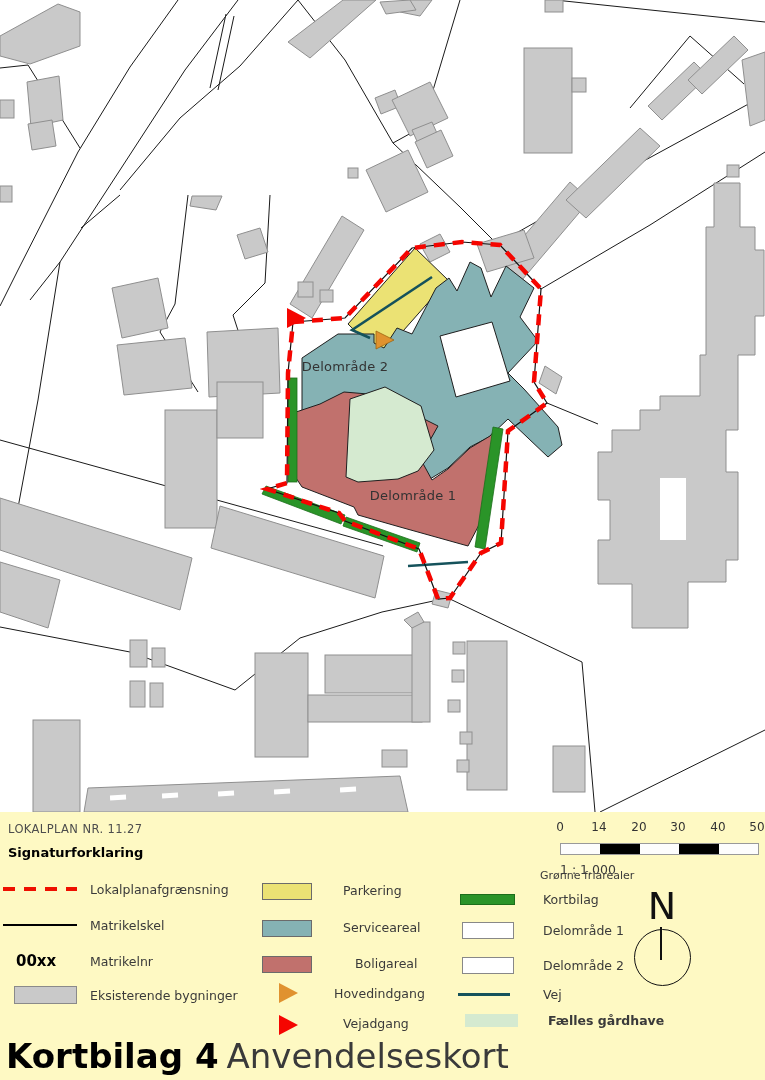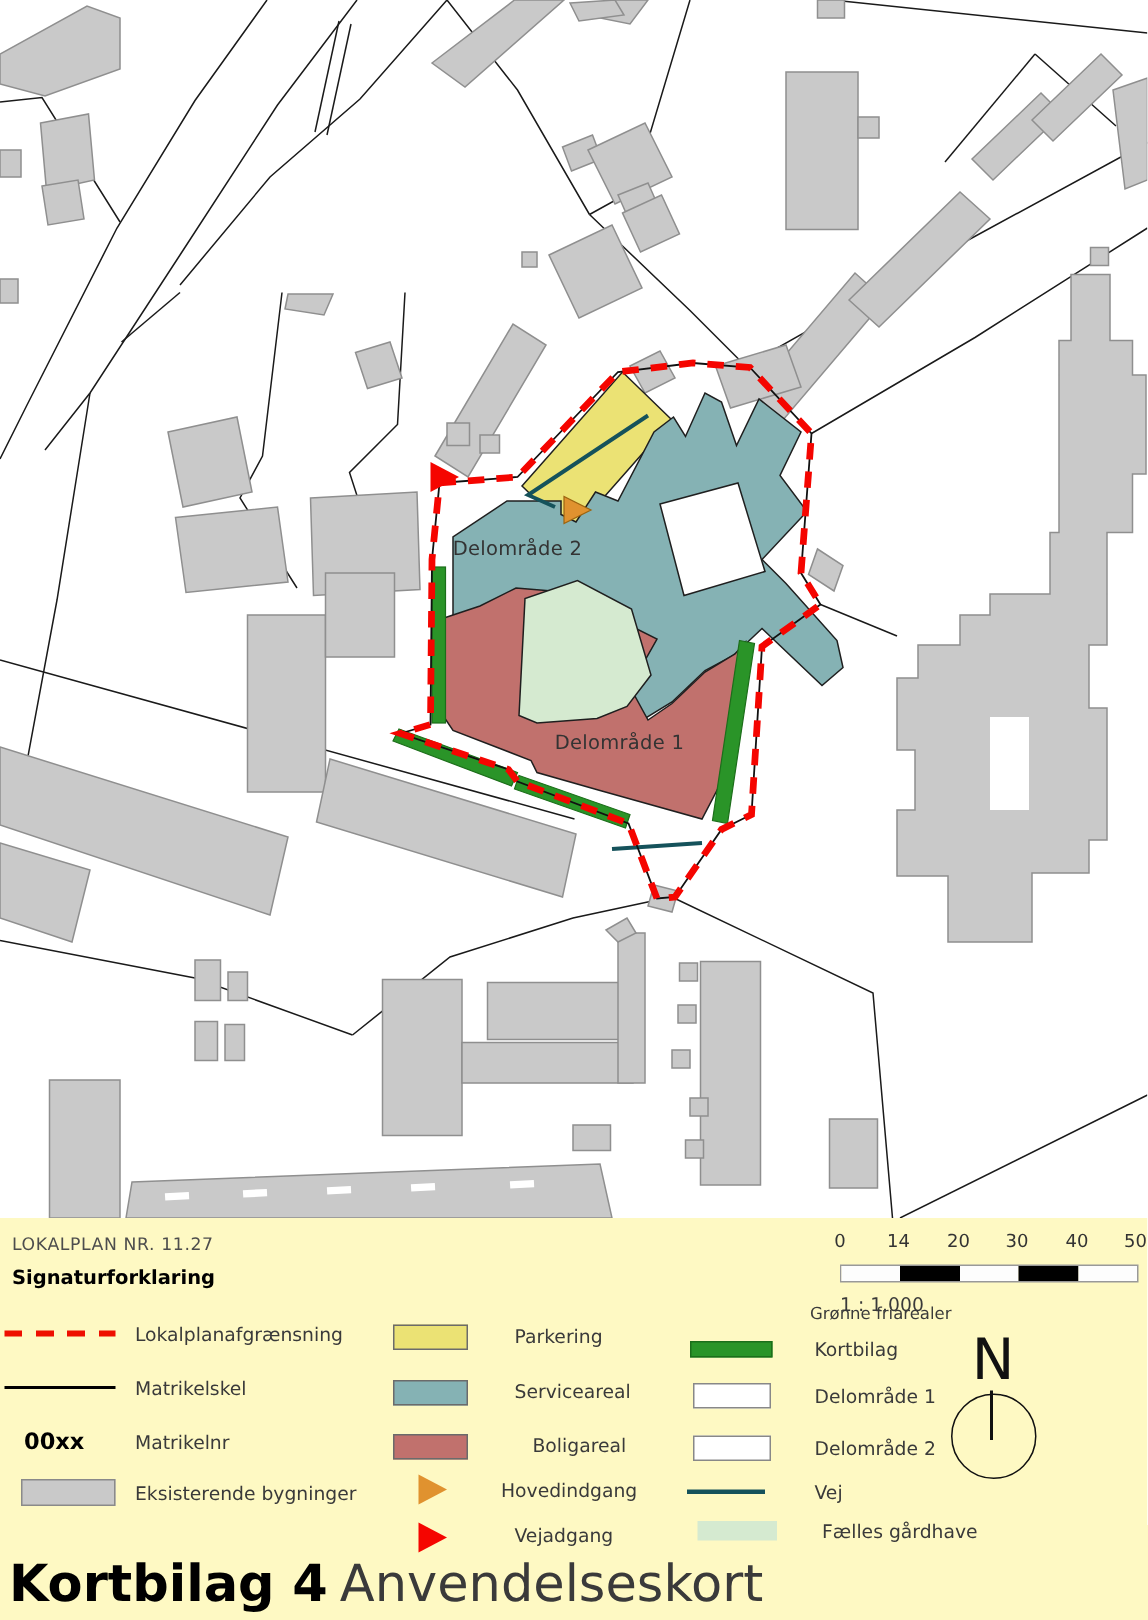--- a/index.html
+++ b/index.html
@@ -237,21 +237,21 @@
   <div class="abs white-box wb1"></div>
   <div class="abs leg-label" style="left:543px;top:111px;">Delområde 1</div>
 
   <div class="abs white-box wb2"></div>
   <div class="abs leg-label" style="left:543px;top:146px;">Delområde 2</div>
 
   <div class="abs teal-line-swatch"></div>
   <div class="abs leg-label" style="left:543px;top:175px;">Vej</div>
 
   <div class="abs lightgreen-swatch"></div>
-  <div class="abs leg-label" style="left:548px;top:201px;">Fælles gårdhave</div>
+  <div class="abs leg-label" style="left:548px;top:201px;font-weight:bold;">Fælles gårdhave</div>
 
   <div class="abs" id="scalebar">
     <span class="tick" style="left:3px;">0</span>
     <span class="tick" style="left:42px;">14</span>
     <span class="tick" style="left:82px;">20</span>
     <span class="tick" style="left:121px;">30</span>
     <span class="tick" style="left:161px;">40</span>
     <span class="tick" style="left:200px;">50</span>
     <div class="bar">
       <div class="seg-w"></div>

